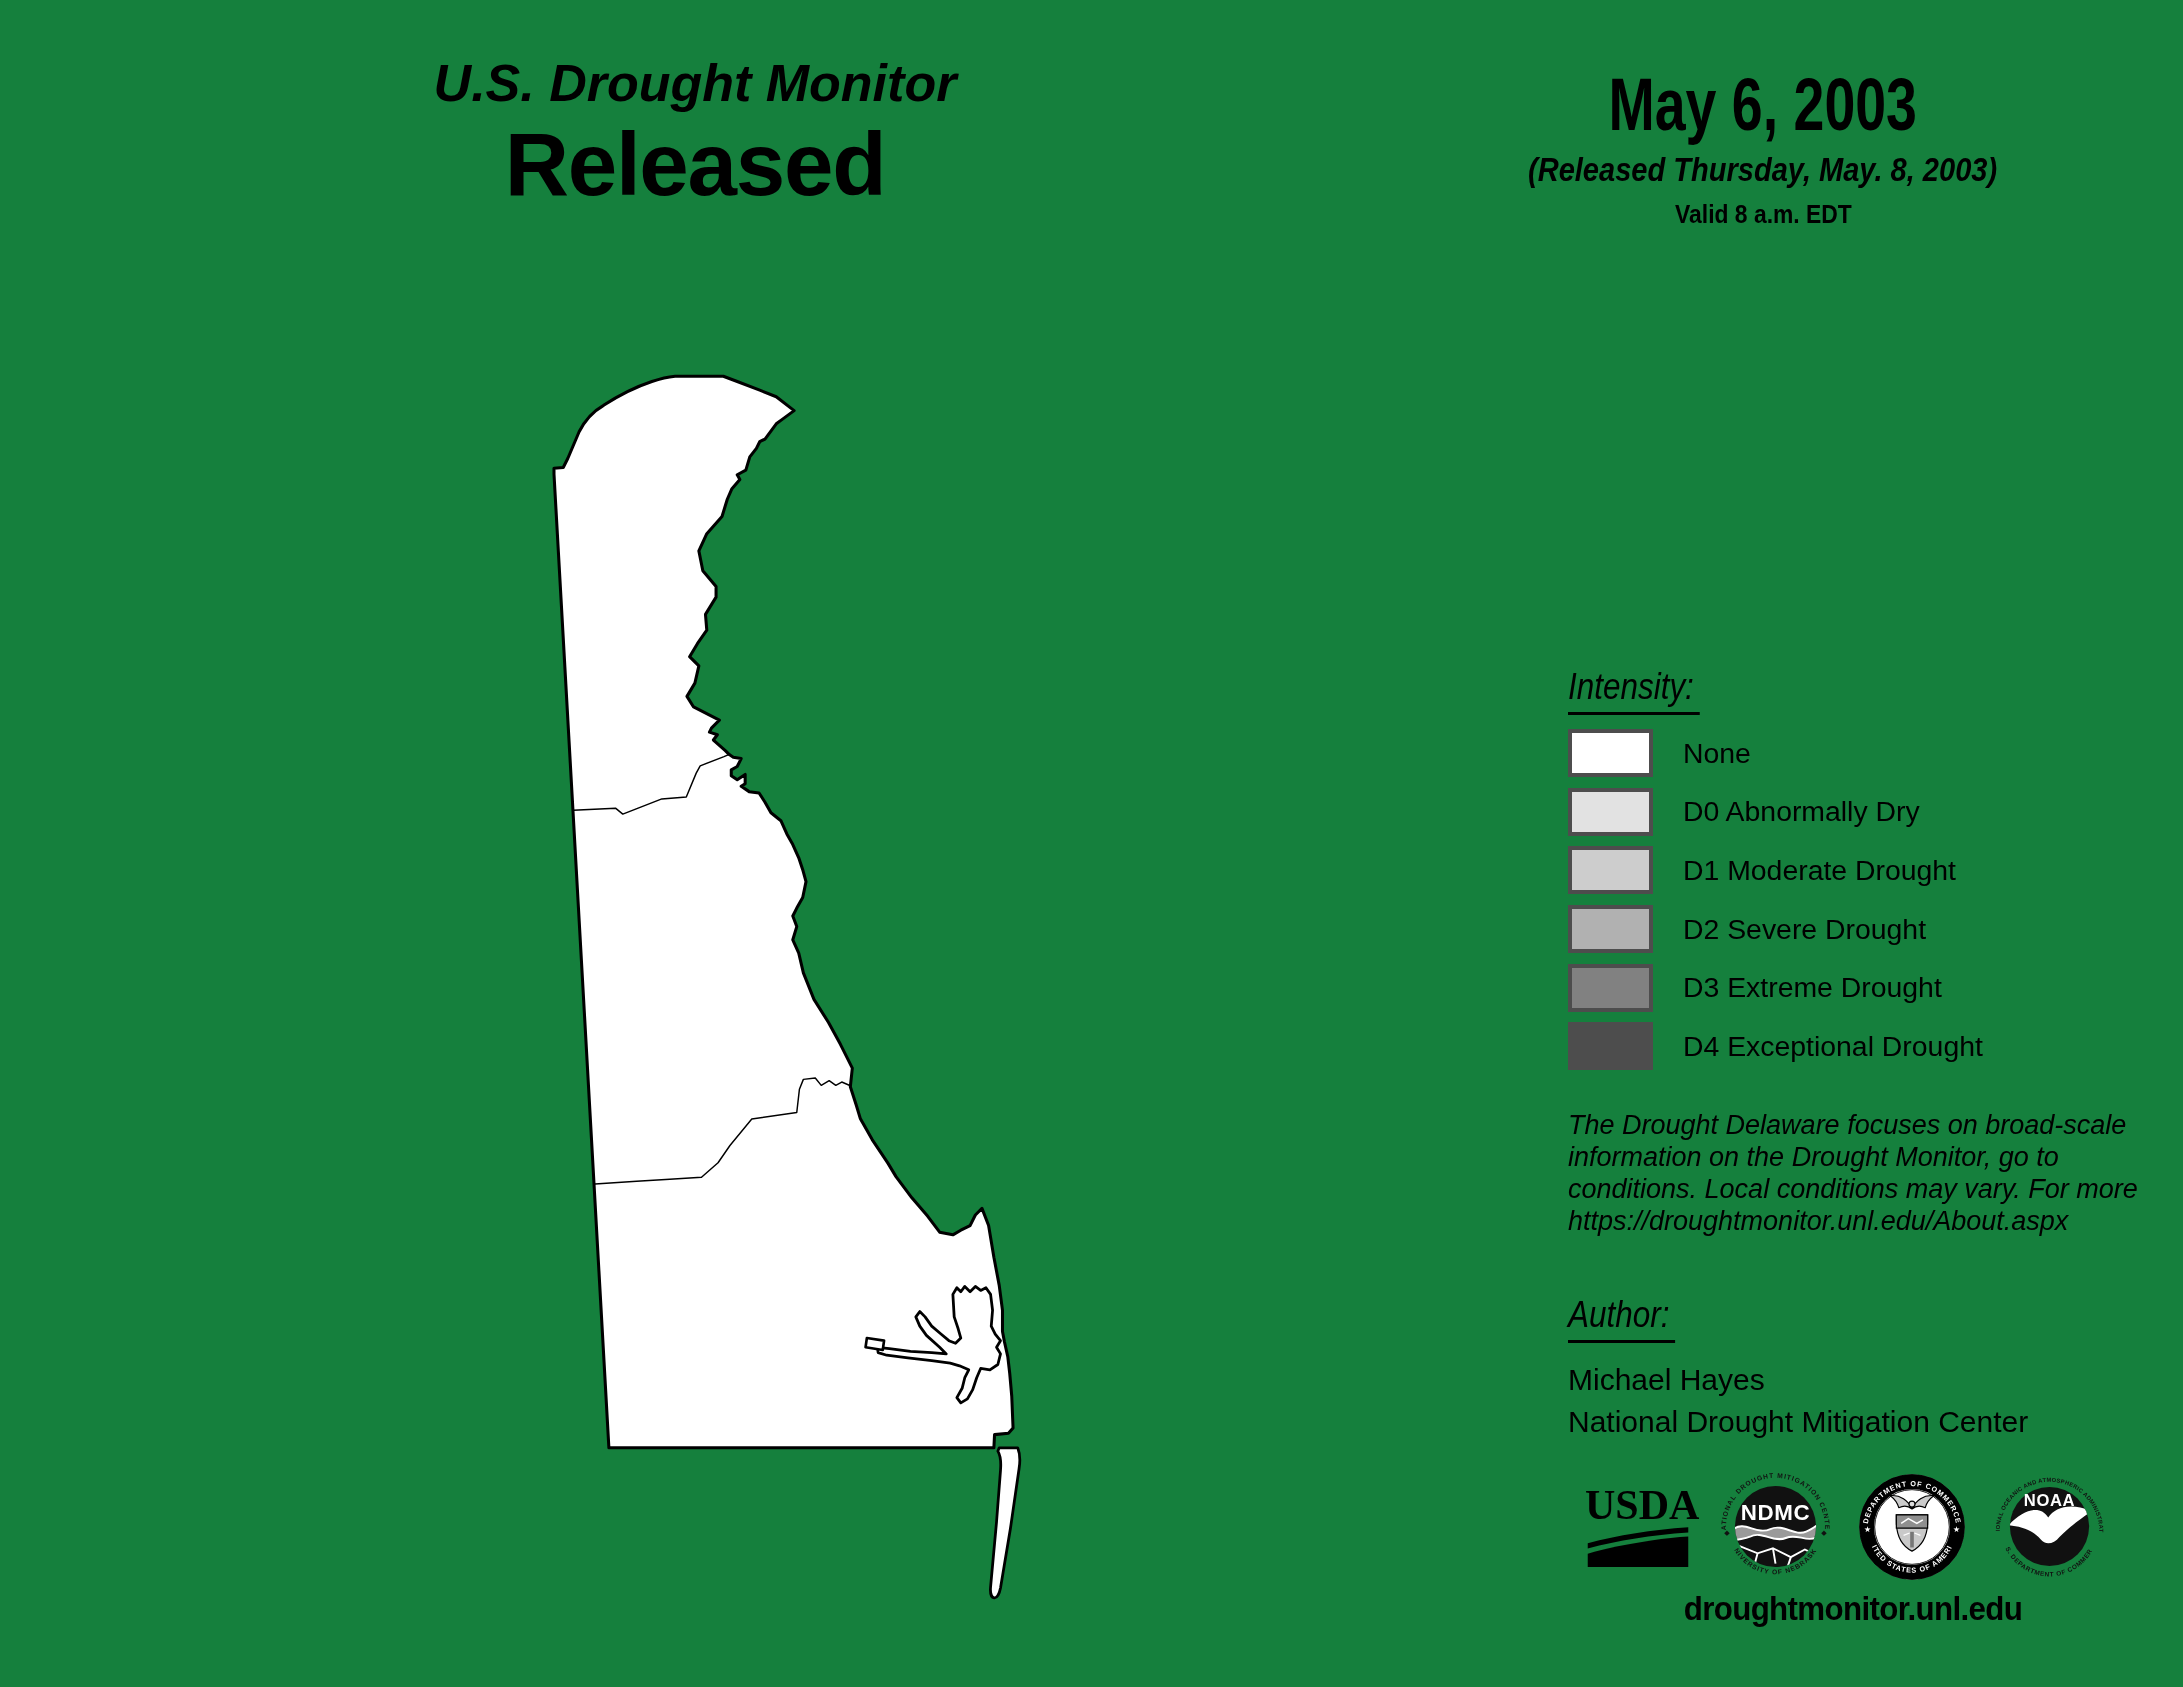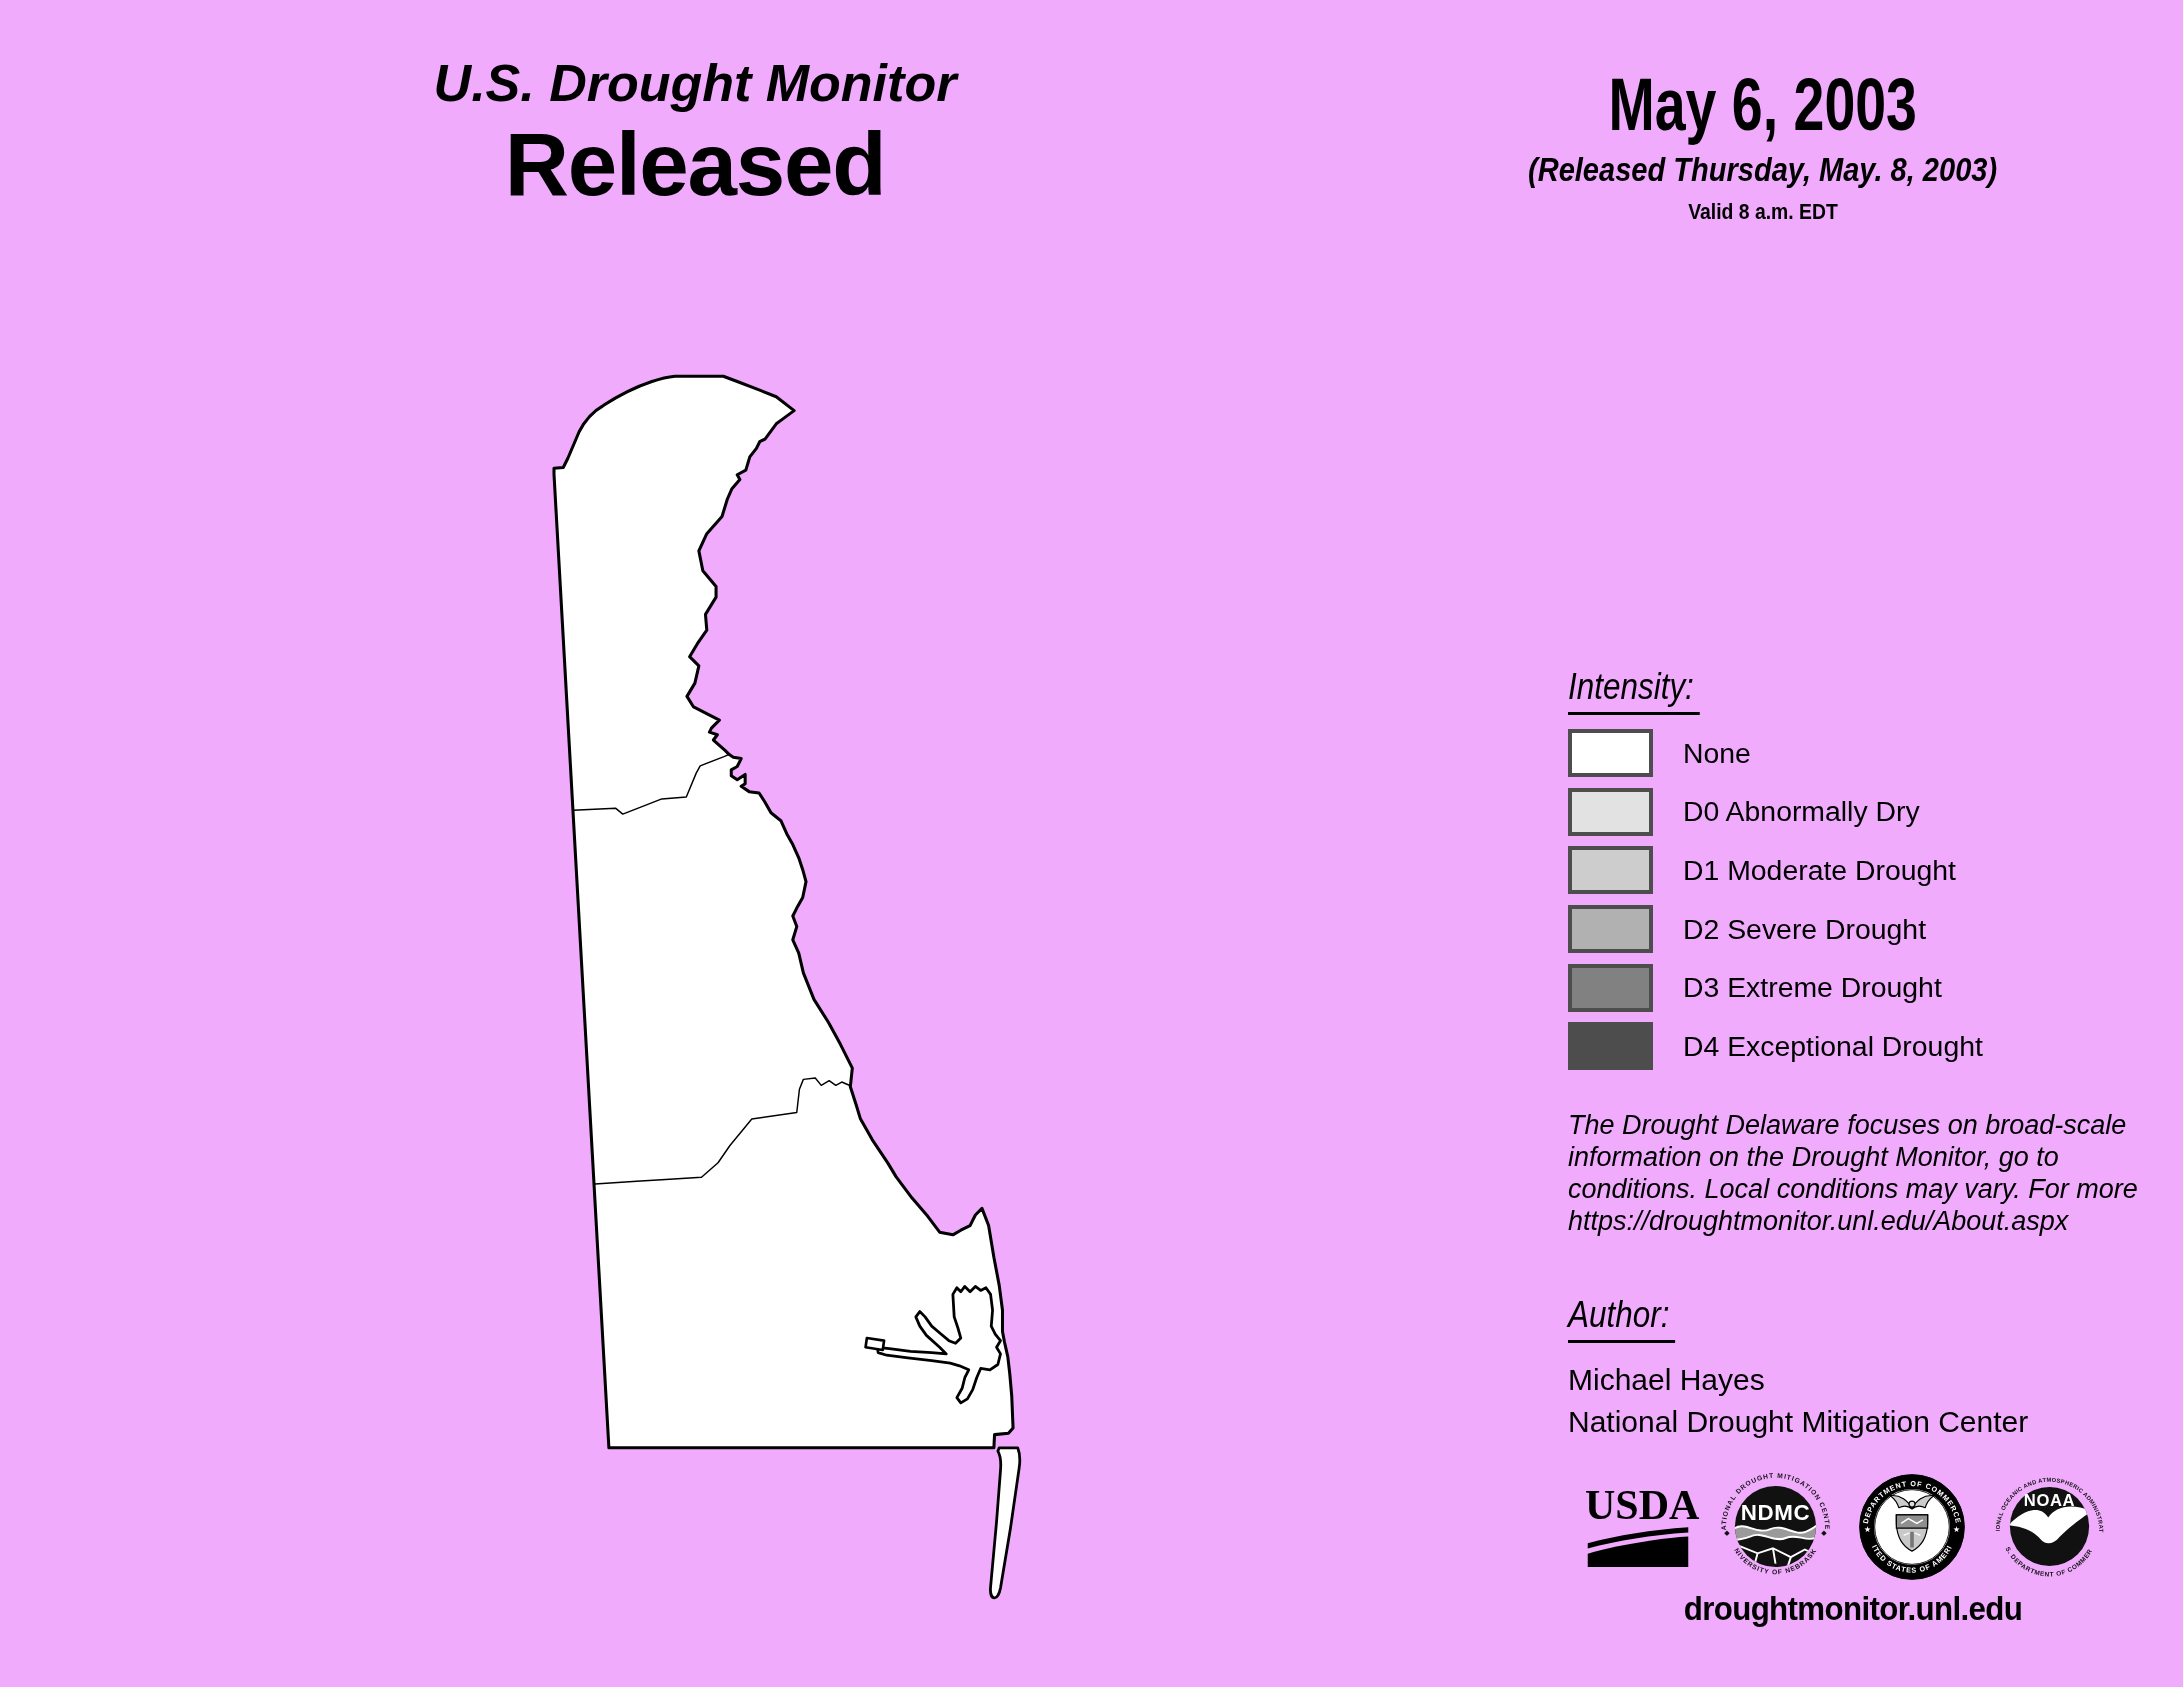--- a/index.html
+++ b/index.html
@@ -1,31 +1,31 @@
 <!DOCTYPE html>
 <html style="font-size:10.6px"><head>
 <meta charset="utf-8">
 <style>
   html,body{margin:0;padding:0;background:#fff;}
   .page{
     position:relative;
     width:2183px;height:1687px;
-    background:#f0abfc;
+    background:#15803d;
     font-family:"Liberation Sans", sans-serif;
     color:#000;
     overflow:hidden;
   }
   
   .title-block{position:absolute;left:278px;top:56px;width:834px;text-align:center;}
   .title-line1{font-size:52px;font-weight:bold;font-style:italic;line-height:1.05;}
   .title-line2{font-size:89px;font-weight:bold;line-height:1.0;margin-top:9.3px;letter-spacing:-1.3px;}
   .date-block{position:absolute;left:1442px;top:66px;width:642px;text-align:center;}
   .date-main{font-size:74px;font-weight:bold;line-height:1.05;}
   .date-released{font-size:33px;font-weight:bold;font-style:italic;line-height:1.2;margin-top:6.6px;}
-  .date-valid{font-size:22px;font-weight:bold;line-height:1.2;margin-top:9.3px;}
+  .date-valid{font-size:26px;font-weight:bold;line-height:1.2;margin-top:9.3px;}
   .cx75{display:inline-block;transform:scaleX(.75);}
   .cx85{display:inline-block;transform:scaleX(.85);}
   .cx88{display:inline-block;transform:scaleX(.88);}
   .cx92{display:inline-block;transform:scaleX(.92);}
   .cxl{transform-origin:left center;}
   
   .map-svg{position:absolute;left:503px;top:318px;}
   
   .legend{position:absolute;left:1568px;top:667px;}
   .section-heading{font-size:37px;font-style:italic;line-height:1.1;}

